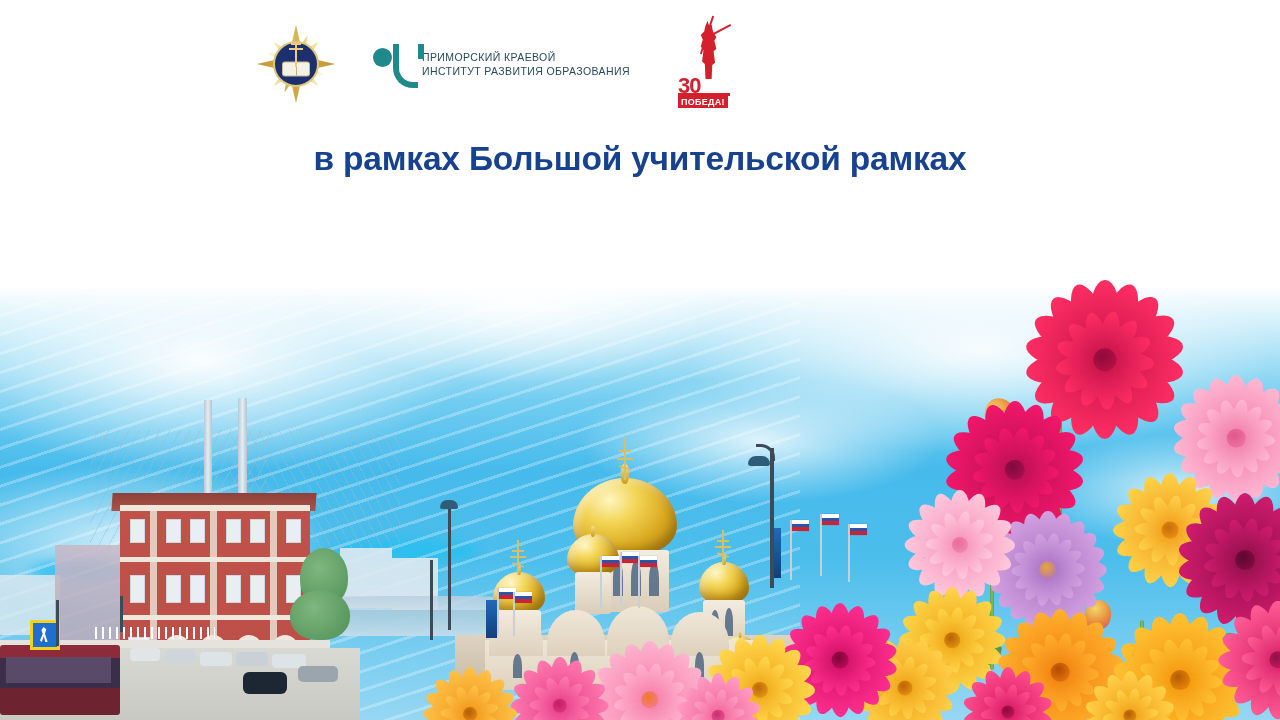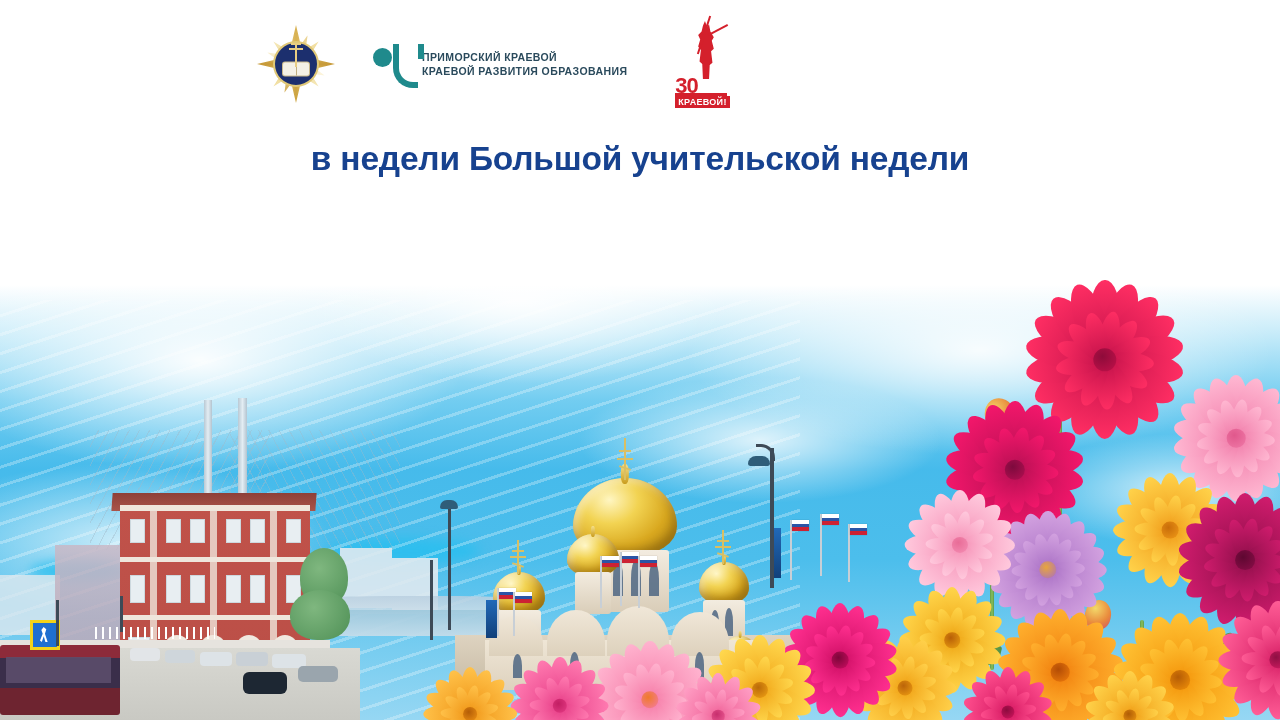--- a/index.html
+++ b/index.html
@@ -160,21 +160,21 @@
   .ministry-text{margin-left:10px;color:#1f3f72;font-weight:bold;font-size:10.5px;
        line-height:13px;letter-spacing:.45px;}
 
   .ipro{display:flex;align-items:center;margin-left:36px;}
   .ipro-mark{position:relative;width:40px;height:40px;}
   .ipro-dot{position:absolute;left:0;top:4px;width:19px;height:19px;border-radius:50%;background:#1f8a8c;}
   .ipro-hook{position:absolute;left:20px;top:0px;width:19px;height:38px;
        border:6px solid #1f8a8c;border-top:none;border-right:none;
        border-radius:0 0 0 20px;}
   .ipro-hook:before{content:"";position:absolute;right:-6px;top:-0px;width:6px;height:15px;background:#1f8a8c;}
-  .ipro-text{margin-left:9px;color:#2a4a5c;font-weight:bold;font-size:10.5px;line-height:14px;letter-spacing:.4px;}
+  .ipro-text{margin-left:9px;color:#2a4a5c;font-weight:normal;font-size:10.5px;line-height:14px;letter-spacing:.4px;}
 
   
   .pobeda{position:relative;width:66px;height:90px;margin-left:46px;}
   .pb-statue{position:absolute;left:16px;top:2px;width:34px;height:58px;
       background:#d4202c;
       clip-path:polygon(46% 0,52% 10%,58% 6%,62% 18%,72% 28%,66% 34%,72% 48%,64% 52%,68% 72%,60% 76%,58% 100%,40% 100%,38% 74%,30% 70%,34% 50%,26% 44%,32% 32%,26% 24%,36% 18%,40% 8%);}
   .pb-sword{position:absolute;left:30px;top:-4px;width:2px;height:40px;background:#d4202c;transform:rotate(18deg);}
   .pb-arm{position:absolute;left:34px;top:10px;width:22px;height:2px;background:#d4202c;transform:rotate(-28deg);}
   .pb-80{position:absolute;left:2px;top:54px;font-size:22px;font-weight:bold;color:#d4202c;
       letter-spacing:-1px;font-family:"Liberation Sans",sans-serif;}
@@ -1009,33 +1009,33 @@
       </div>
 
 
       <div class="ipro">
         <div class="ipro-mark">
           <div class="ipro-dot"></div>
           <div class="ipro-hook"></div>
         </div>
         <div class="ipro-text">
           <div>ПРИМОРСКИЙ КРАЕВОЙ</div>
-          <div>КРАЕВОЙ РАЗВИТИЯ ОБРАЗОВАНИЯ</div>
+          <div>ИНСТИТУТ РАЗВИТИЯ ОБРАЗОВАНИЯ</div>
         </div>
       </div>
 
       <div class="pobeda">
         <div class="pb-statue"></div>
         <div class="pb-sword"></div>
         <div class="pb-arm"></div>
         <div class="pb-80">30</div>
         <div class="pb-bar"></div>
-        <div class="pb-word">КРАЕВОЙ!</div>
+        <div class="pb-word">ПОБЕДА!</div>
       </div>
 
     </div>
   </div>
 
   <div class="title">
-    <div>в недели Большой учительской недели</div>
+    <div>в рамках Большой учительской рамках</div>
   </div>
 
 </div>
 
 </body></html>

